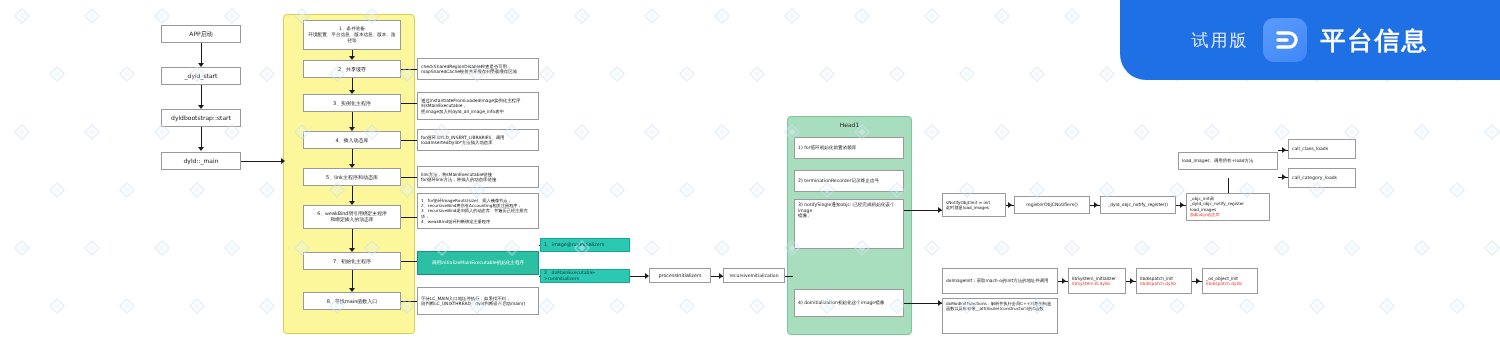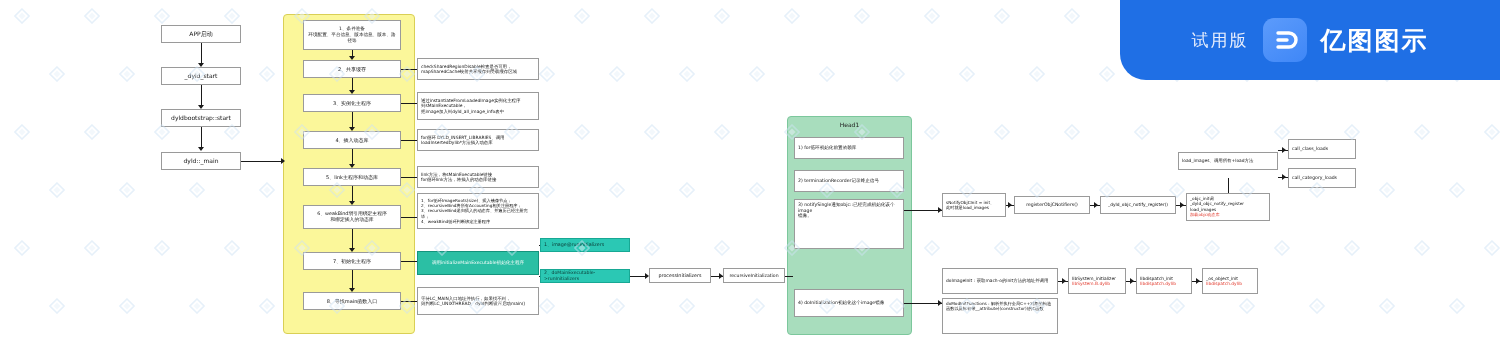--- a/index.html
+++ b/index.html
@@ -314,21 +314,21 @@
   </div>
 
   <div id="banner">
     <span class="trial">试用版</span>
     <span class="logo">
       <svg width="30" height="30" viewBox="0 0 30 30" aria-hidden="true">
         <path d="M8 8 H19 A7 7 0 0 1 19 22 H8" fill="none" stroke="#ffffff" stroke-width="3.4" stroke-linecap="round"></path>
         <path d="M8 15 H17" fill="none" stroke="#ffffff" stroke-width="3.4" stroke-linecap="round"></path>
       </svg>
     </span>
-    <span class="brand">亿图图示</span>
+    <span class="brand">平台信息</span>
   </div>
 
   <div class="wm-layer" id="wm-layer">
       <div class="wm" style="left: 14px; top: 8px;">
         <svg width="16" height="16" viewBox="0 0 16 16">
           <path d="M8 1 L15 8 L8 15 L1 8 Z" fill="none" stroke="#cfe3f5" stroke-width="1.6"></path>
           <path d="M8 4.4 L11.6 8 L8 11.6 L4.4 8 Z" fill="#e8f2fb"></path>
         </svg>
       </div>
       <div class="wm" style="left: 84px; top: 8px;">

